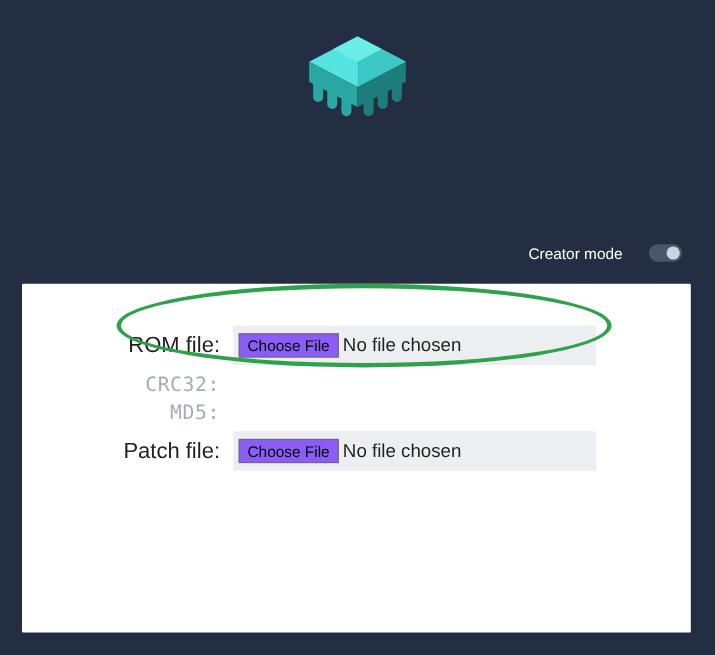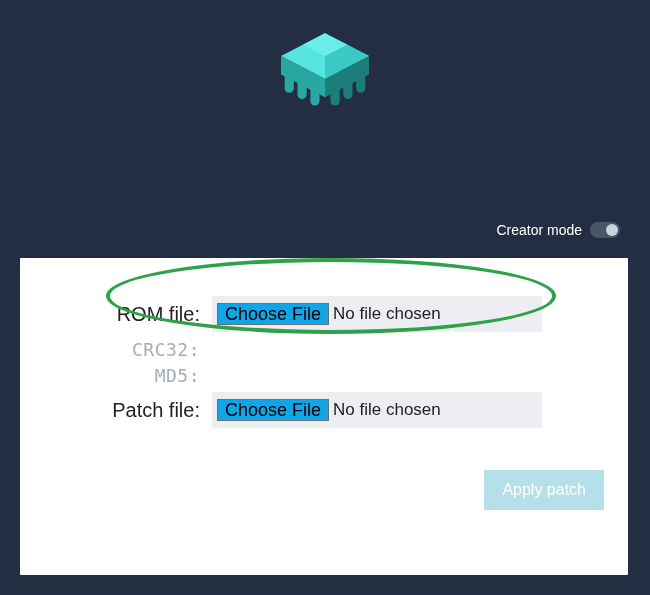--- a/index.html
+++ b/index.html
@@ -16,21 +16,21 @@
     padding-top: 24px;
   }
   .logo-svg { width: 110px; height: 110px; }
 
   .mode-row {
     position: absolute;
     top: 222px;
     right: 30px;
     display: flex;
     align-items: center;
-    gap: 8px;
+    gap: 24px;
     font-size: 14px;
   }
   .toggle {
     width: 30px; height: 16px;
     background: #4a5568;
     border-radius: 10px;
     position: relative;
     cursor: pointer;
   }
   .toggle-knob {
@@ -74,24 +74,24 @@
   }
   .file-field {
     flex: 0 0 330px;
     display: flex;
     align-items: center;
     background: #eceef2;
     height: 36px;
     padding-left: 5px;
   }
   .choose-btn {
-    background: #0ea5e9;
+    background: #8b5cf6;
     border: 1px solid #6d6d6d;
     padding: 2px 7px;
-    font-size: 18px;
+    font-size: 14px;
     line-height: 16px;
     color: #000;
     cursor: pointer;
     font-family: Arial, sans-serif;
   }
   .file-status {
     margin-left: 4px;
     font-size: 17px;
     color: #222;
     font-family: Arial, sans-serif;
@@ -189,17 +189,14 @@
   </div>
 
   <div class="row patch-row">
     <div class="row-label">Patch file:</div>
     <div class="file-field">
       <button class="choose-btn">Choose File</button>
       <span class="file-status">No file chosen</span>
     </div>
   </div>
 
-  <div class="actions">
-    <button class="apply-btn">Apply patch</button>
-  </div>
 
 </div>
 
 </body></html>

